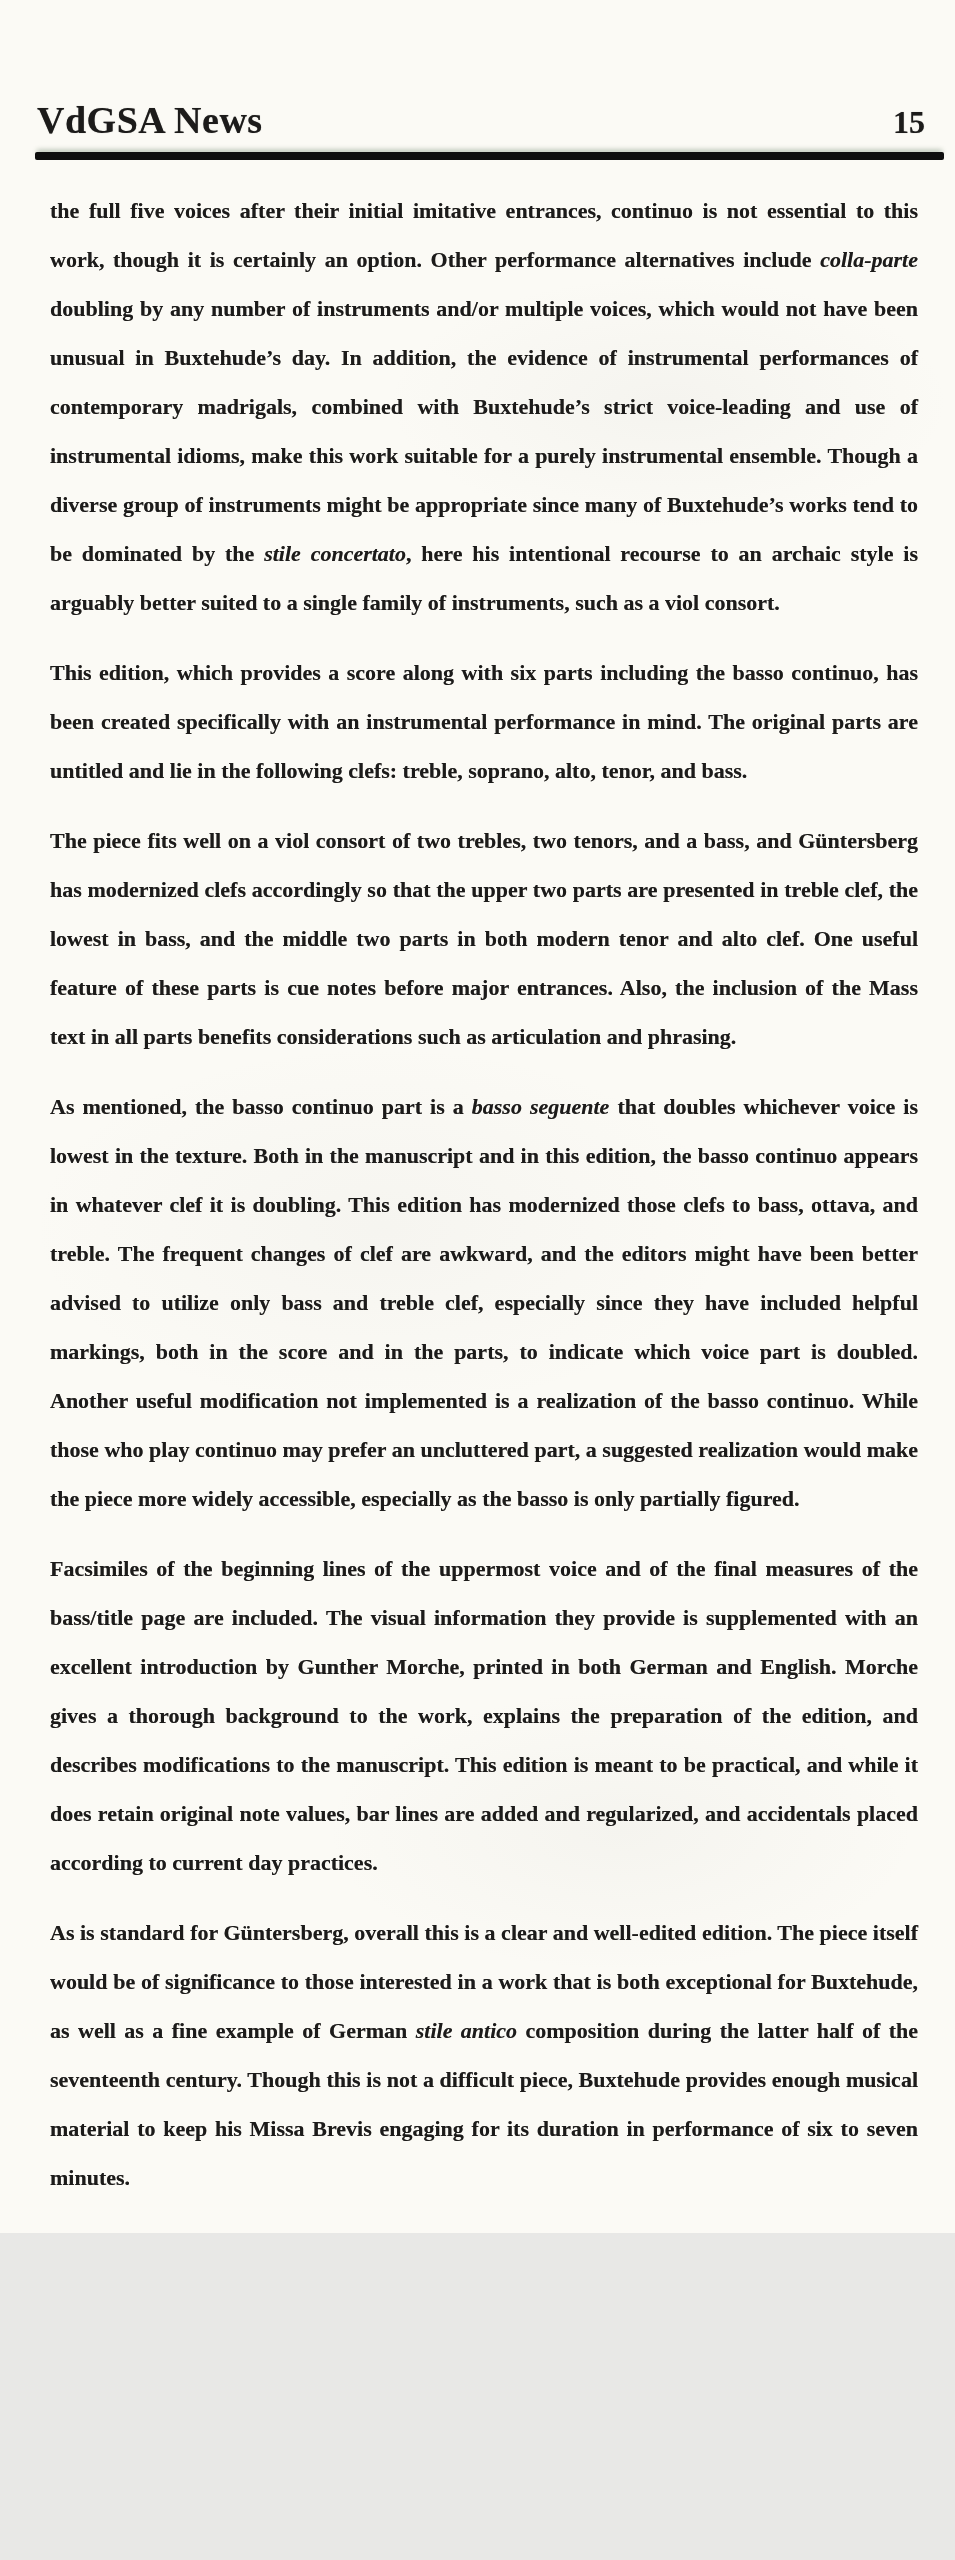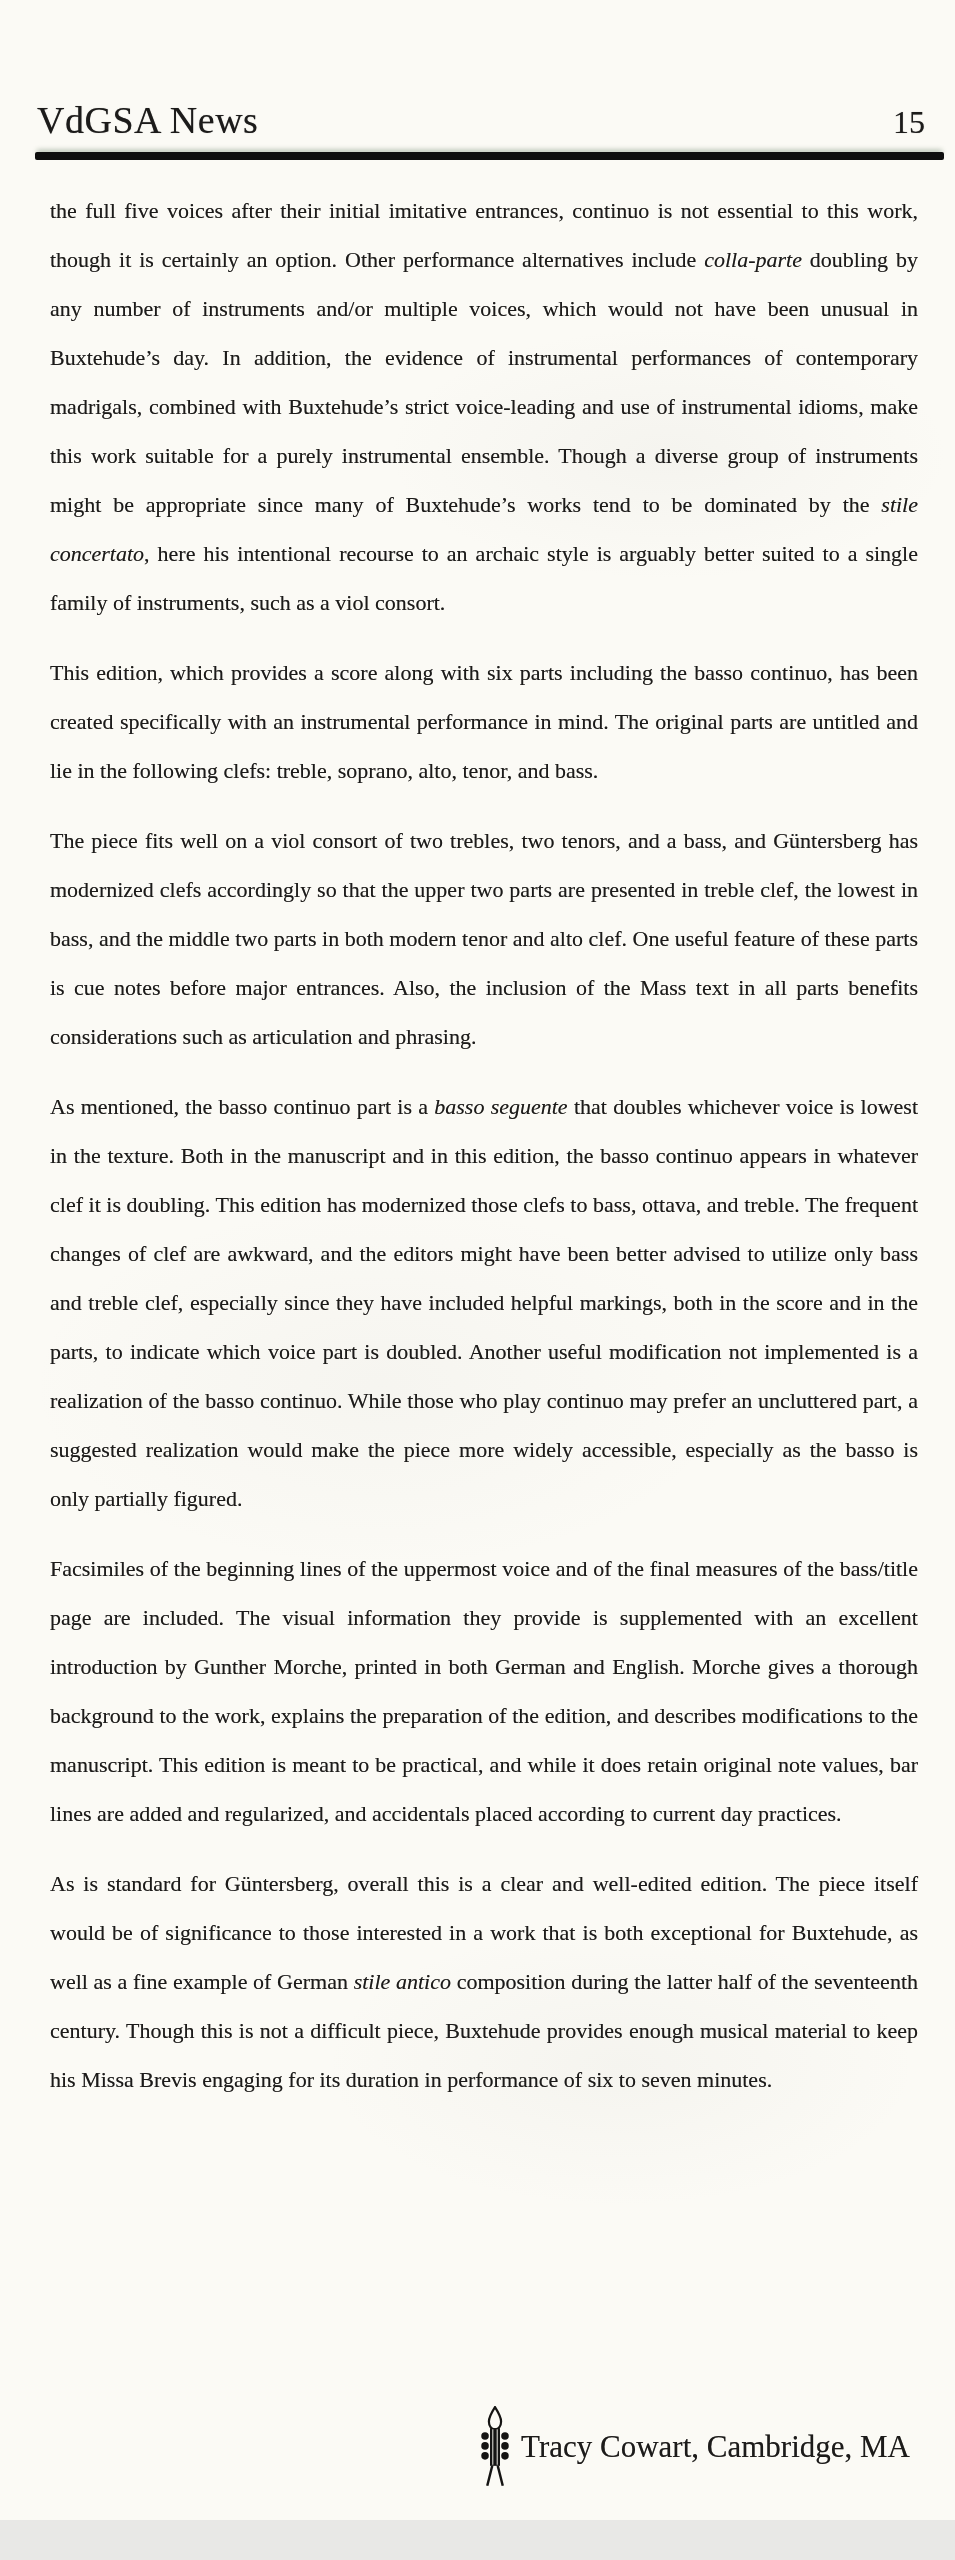--- a/index.html
+++ b/index.html
@@ -3,30 +3,31 @@
 <meta charset="utf-8">
 <style>
   html, body {
     margin: 0;
     padding: 0;
     background: #e8e8e6;
   }
   .page {
     position: relative;
     width: 955px;
-    height: 2520px;
+    height: 2233px;
     margin: 0;
     background-color: var(--page-bg, #fbfaf5);
     background-image:
       radial-gradient(ellipse 400px 180px at 70% 18%, rgba(190,190,185,0.10), rgba(0,0,0,0) 70%),
       radial-gradient(ellipse 500px 260px at 40% 55%, rgba(185,185,180,0.08), rgba(0,0,0,0) 70%),
       radial-gradient(ellipse 420px 200px at 65% 82%, rgba(185,185,178,0.09), rgba(0,0,0,0) 70%);
     overflow: hidden;
     font-family: "Liberation Serif", "DejaVu Serif", serif;
     color: var(--ink, #1c1b1a);
+    font-weight: bold;
   }
   .masthead {
     position: absolute;
     top: 98px;
     left: 37px;
     right: 30px;
     display: flex;
     justify-content: space-between;
     align-items: baseline;
   }

